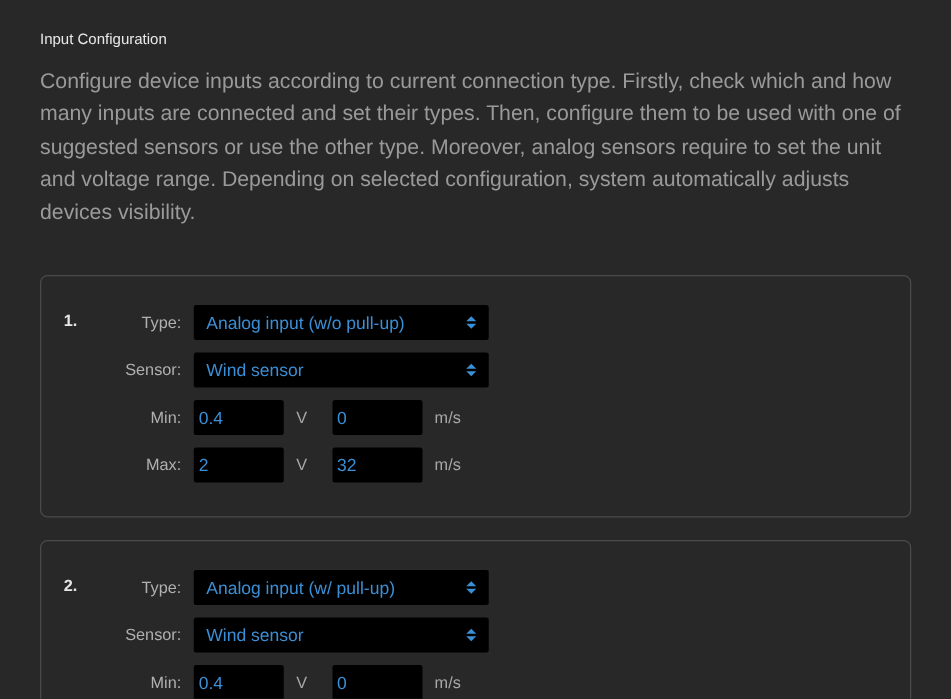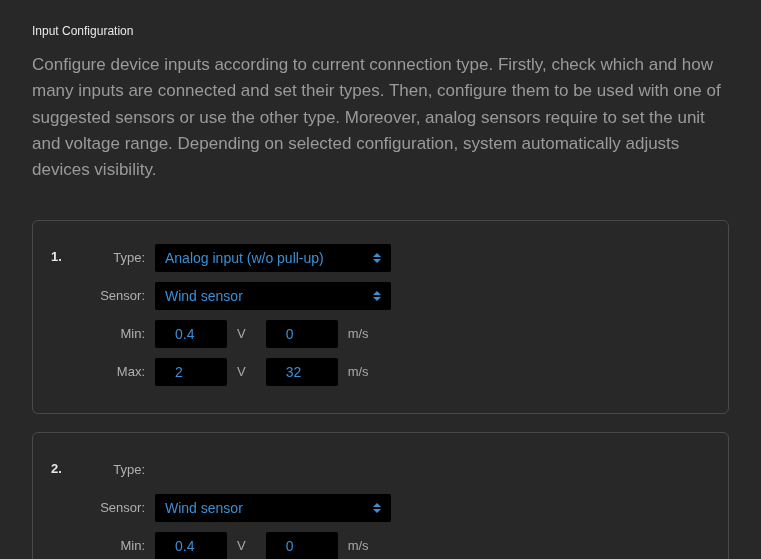--- a/index.html
+++ b/index.html
@@ -86,21 +86,21 @@
     border-left: 4px solid transparent;
     border-right: 4px solid transparent;
   }
   .select .arrows::before { border-bottom: 4px solid #3b8fd6; }
   .select .arrows::after  { border-top: 4px solid #3b8fd6; }
   .num {
     background: #000;
     color: #3b8fd6;
     height: 28px;
     line-height: 28px;
-    padding: 0 20px;
+    padding: 0 4px;
     font-size: 14px;
     width: 72px;
     border: none;
     border-radius: 2px;
   }
   .unit {
     color: #a8a8a8;
     font-size: 13px;
     margin: 0 20px 0 10px;
   }
@@ -145,20 +145,24 @@
       <span class="unit">V</span>
       <div class="num">32</div>
       <span class="unit">m/s</span>
     </div>
   </div>
 
   <div class="card">
     <div class="row">
       <div class="idx-col">2.</div>
       <div class="label-col">Type:</div>
+      <div class="select">
+        <span>Analog input (w/ pull-up)</span>
+        <span class="arrows"></span>
+      </div>
     </div>
     <div class="row">
       <div class="spacer-idx"></div>
       <div class="label-col">Sensor:</div>
       <div class="select">
         <span>Wind sensor</span>
         <span class="arrows"></span>
       </div>
     </div>
     <div class="row">

